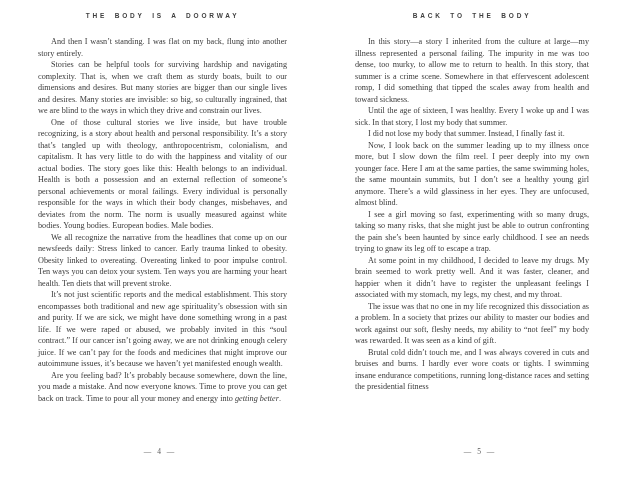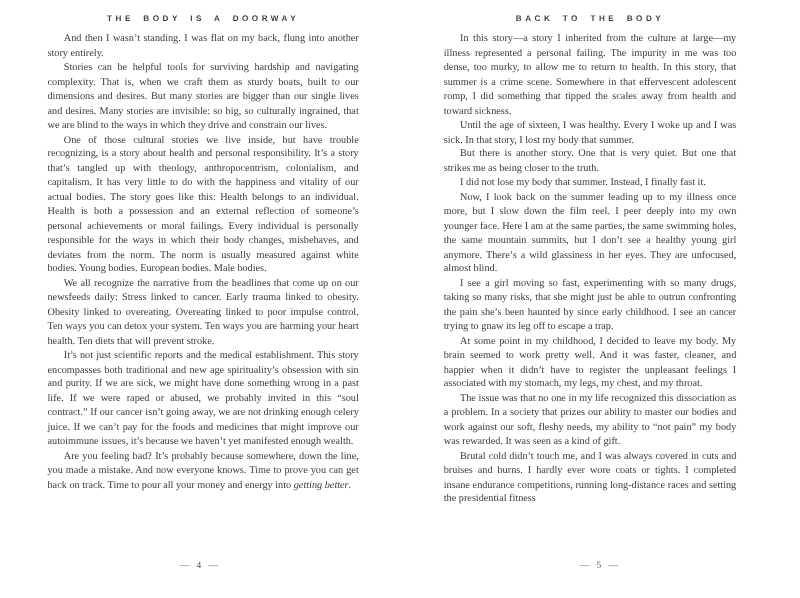--- a/index.html
+++ b/index.html
@@ -25,21 +25,21 @@
     text-align: center;
     font-family: "Liberation Sans", sans-serif;
     font-size: 6.5px;
     font-weight: 700;
     letter-spacing: 2.8px;
     word-spacing: 3px;
     color: #3f3f3f;
     white-space: nowrap;
   }
   .body-text {
-    margin-top: 6px;
+    margin-top: 17px;
     font-size: 8.2px;
     line-height: 11.5px;
     text-align: justify;
     text-justify: inter-word;
     color: #3a3a3a;
   }
   .para {
     margin: 0;
     text-indent: 13px;
   }
@@ -72,25 +72,24 @@
           <p class="para"><span>Are you feeling bad? It’s probably because somewhere, down the line, you made a mistake. And now everyone knows. Time to prove you can get back on track. Time to pour all your money and energy into </span><span class="italic">getting better</span><span>.</span></p>
         </div>
       <footer class="folio">— 4 —</footer>
     </section>
 
     <section class="page page-right">
       <header class="running-head">BACK TO THE BODY</header>
       <div class="body-text">
           <p class="para"><span>In this story—a story I inherited from the culture at large—my illness represented a personal failing. The impurity in me was too dense, too murky, to allow me to return to health. In this story, that summer is a crime scene. Somewhere in that effervescent adolescent romp, I did something that tipped the scales away from health and toward sickness.</span></p>
           <p class="para"><span>Until the age of sixteen, I was healthy. Every I woke up and I was sick. In that story, I lost my body that summer.</span></p>
-          <p class="para"><span>But there is another story. One that is very quiet. But one that strikes me as being closer to the truth.</span></p>
           <p class="para"><span>I did not lose my body that summer. Instead, I finally fast it.</span></p>
           <p class="para"><span>Now, I look back on the summer leading up to my illness once more, but I slow down the film reel. I peer deeply into my own younger face. Here I am at the same parties, the same swimming holes, the same mountain summits, but I don’t see a healthy young girl anymore. There’s a wild glassiness in her eyes. They are unfocused, almost blind.</span></p>
-          <p class="para"><span>I see a girl moving so fast, experimenting with so many drugs, taking so many risks, that she might just be able to outrun confronting the pain she’s been haunted by since early childhood. I see an cancer trying to gnaw its leg off to escape a trap.</span></p>
-          <p class="para"><span>At some point in my childhood, I decided to leave my body. My brain seemed to work pretty well. And it was faster, cleaner, and happier when it didn’t have to register the unpleasant feelings I associated with my stomach, my legs, my chest, and my throat.</span></p>
-          <p class="para"><span>The issue was that no one in my life recognized this dissociation as a problem. In a society that prizes our ability to master our bodies and work against our soft, fleshy needs, my ability to “not pain” my body was rewarded. It was seen as a kind of gift.</span></p>
-          <p class="para"><span>Brutal cold didn’t touch me, and I was always covered in cuts and bruises and burns. I hardly ever wore coats or tights. I completed insane endurance competitions, running long-distance races and setting the presidential fitness</span></p>
+          <p class="para"><span>I see a girl moving so fast, experimenting with so many drugs, taking so many risks, that she might just be able to outrun confronting the pain she’s been haunted by since early childhood. I see an needs trying to gnaw its leg off to escape a trap.</span></p>
+          <p class="para"><span>At some point in my childhood, I decided to leave my drugs. My brain seemed to work pretty well. And it was faster, cleaner, and happier when it didn’t have to register the unpleasant feelings I associated with my stomach, my legs, my chest, and my throat.</span></p>
+          <p class="para"><span>The issue was that no one in my life recognized this dissociation as a problem. In a society that prizes our ability to master our bodies and work against our soft, fleshy needs, my ability to “not feel” my body was rewarded. It was seen as a kind of gift.</span></p>
+          <p class="para"><span>Brutal cold didn’t touch me, and I was always covered in cuts and bruises and burns. I hardly ever wore coats or tights. I swimming insane endurance competitions, running long-distance races and setting the presidential fitness</span></p>
         </div>
       <footer class="folio">— 5 —</footer>
     </section>
 
   </div>
 </div>
 
 </body></html>

